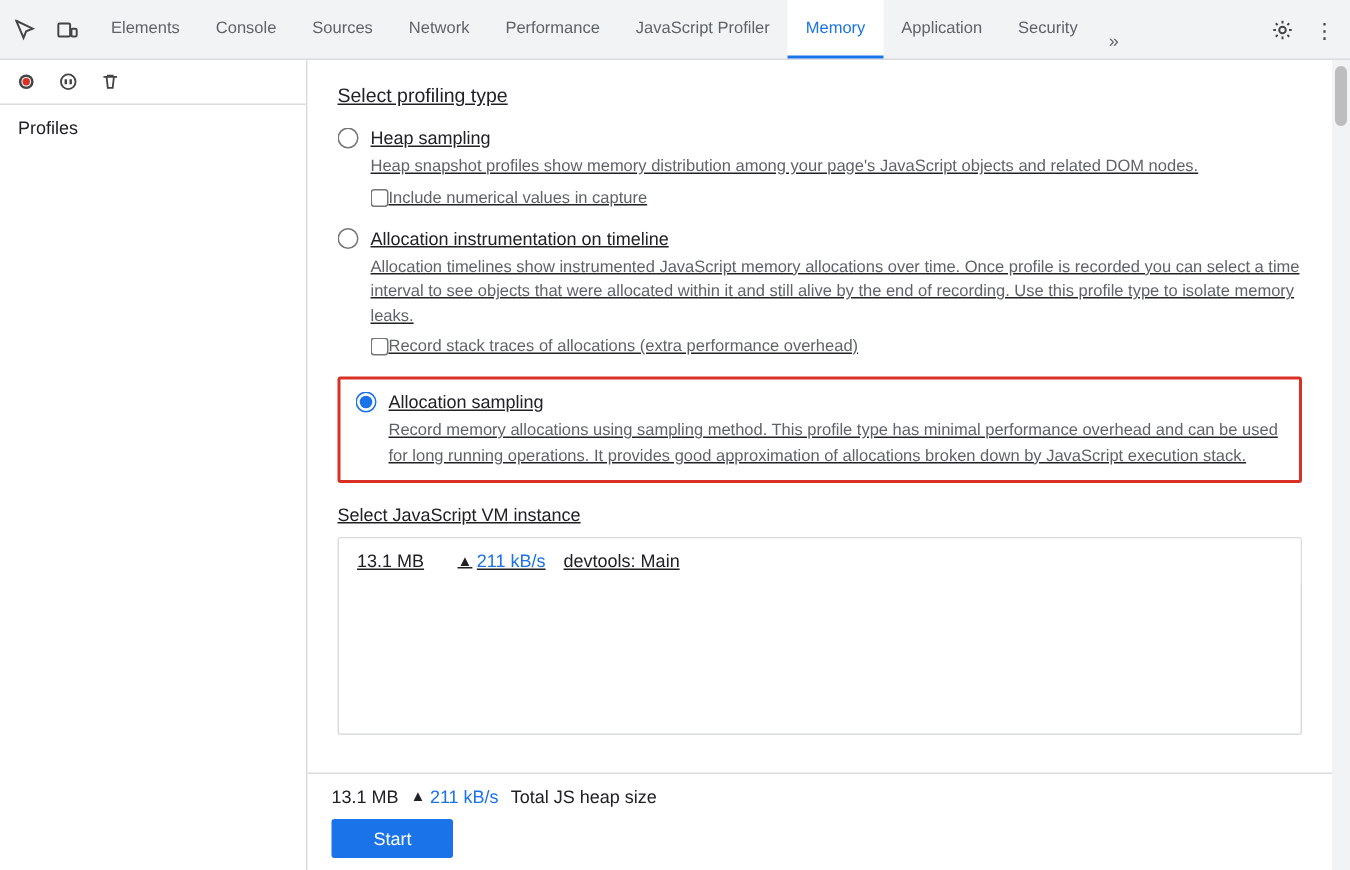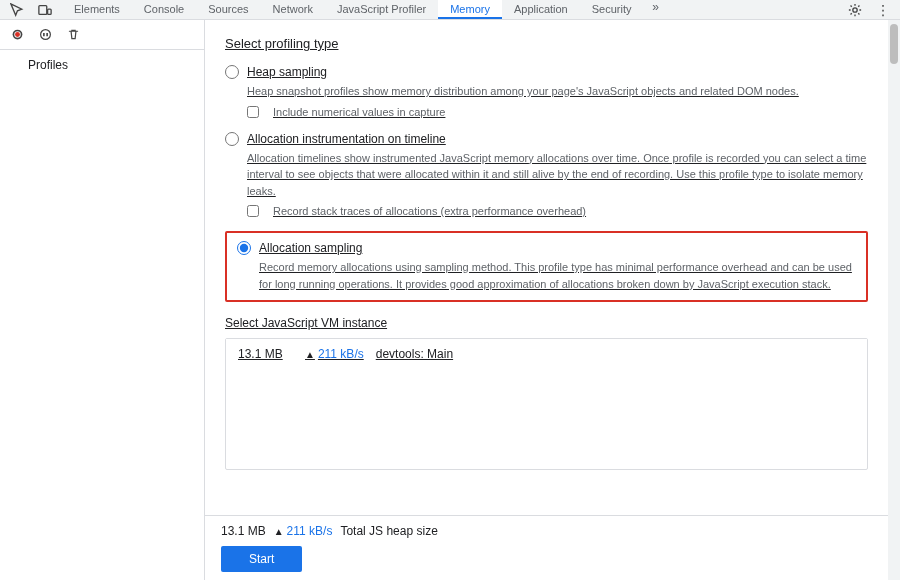--- a/index.html
+++ b/index.html
@@ -1,54 +1,54 @@
 <!DOCTYPE html>
 <html><head>
   <meta charset="utf-8">
   <style>
     * { box-sizing: border-box; margin: 0; padding: 0; }
     body { font-family: -apple-system, 'Segoe UI', sans-serif; font-size: 12px; color: #202124; background: #fff; width: 900px; height: 580px; overflow: hidden; display: flex; flex-direction: column; }
 
     
     .tab-bar {
-      display: flex; align-items: center; height: 20px; background: #f1f3f4;
+      display: flex; align-items: center; height: 40px; background: #f1f3f4;
       border-bottom: 1px solid #dadce0; flex-shrink: 0; padding: 0 4px;
     }
     .tab-bar-left { display: flex; align-items: center; gap: 2px; margin-right: 4px; }
     .toolbar-icon { width: 26px; height: 26px; display: flex; align-items: center; justify-content: center; border-radius: 3px; cursor: pointer; color: #444; font-size: 14px; }
     .tabs { display: flex; align-items: flex-end; height: 100%; flex: 1; }
     .tab { padding: 0 12px; height: 100%; display: flex; align-items: center; font-size: 11px; color: #5f6368; cursor: pointer; border-bottom: 2px solid transparent; white-space: nowrap; }
     .tab.active { color: #1a73e8; border-bottom: 2px solid #1a73e8; background: #fff; }
     .tab-overflow { width: 24px; height: 24px; display: flex; align-items: center; justify-content: center; cursor: pointer; color: #5f6368; }
     .tab-end-icons { display: flex; align-items: center; gap: 2px; margin-left: auto; }
 
     
     .main { display: flex; flex: 1; overflow: hidden; }
 
     
     .sidebar { width: 205px; border-right: 1px solid #dadce0; display: flex; flex-direction: column; flex-shrink: 0; }
     .sidebar-toolbar { display: flex; align-items: center; height: 30px; padding: 0 4px; border-bottom: 1px solid #dadce0; gap: 2px; }
-    .sidebar-label { padding: 8px 28px; font-size: 12px; font-weight: 500; color: #202124; }
+    .sidebar-label { padding: 8px 12px; font-size: 12px; font-weight: 500; color: #202124; }
 
     
     .content { flex: 1; overflow-y: auto; padding: 16px 20px; }
 
     .section-title { font-size: 13px; font-weight: normal; color: #202124; margin-bottom: 14px; }
 
     
     .profiling-option { margin-bottom: 14px; }
     .option-header { display: flex; align-items: center; gap: 8px; margin-bottom: 4px; }
     .option-header label { font-size: 12px; color: #202124; cursor: pointer; }
     .option-desc { margin-left: 22px; font-size: 11px; color: #5f6368; line-height: 1.5; }
 
     
     .radio-input { width: 14px; height: 14px; accent-color: #1a73e8; cursor: pointer; flex-shrink: 0; }
 
     
-    .checkbox-row { display: flex; align-items: center; gap: 14px; margin-top: 6px; margin-left: 22px; }
+    .checkbox-row { display: flex; align-items: center; gap: 0; margin-top: 6px; margin-left: 22px; }
     .checkbox-input { width: 12px; height: 12px; cursor: pointer; }
     .checkbox-label { font-size: 11px; color: #5f6368; }
 
     
     .option-selected { border: 2px solid #d93025; border-radius: 2px; padding: 8px 10px; margin-bottom: 14px; }
     .option-selected .option-header { margin-bottom: 4px; }
 
     
     .vm-section { margin-top: 8px; }
     .vm-title { font-size: 12px; color: #202124; margin-bottom: 8px; }
@@ -99,20 +99,23 @@
         <span>Elements</span>
       </div>
     <div class="tab">
         <span>Console</span>
       </div>
     <div class="tab">
         <span>Sources</span>
       </div>
     <div class="tab">
         <span>Network</span>
+      </div>
+    <div class="tab">
+        <span>Performance</span>
       </div>
     <div class="tab">
         <span>JavaScript Profiler</span>
       </div>
     <div class="tab active">
         <span>Memory</span>
       </div>
     <div class="tab">
         <span>Application</span>
       </div>

